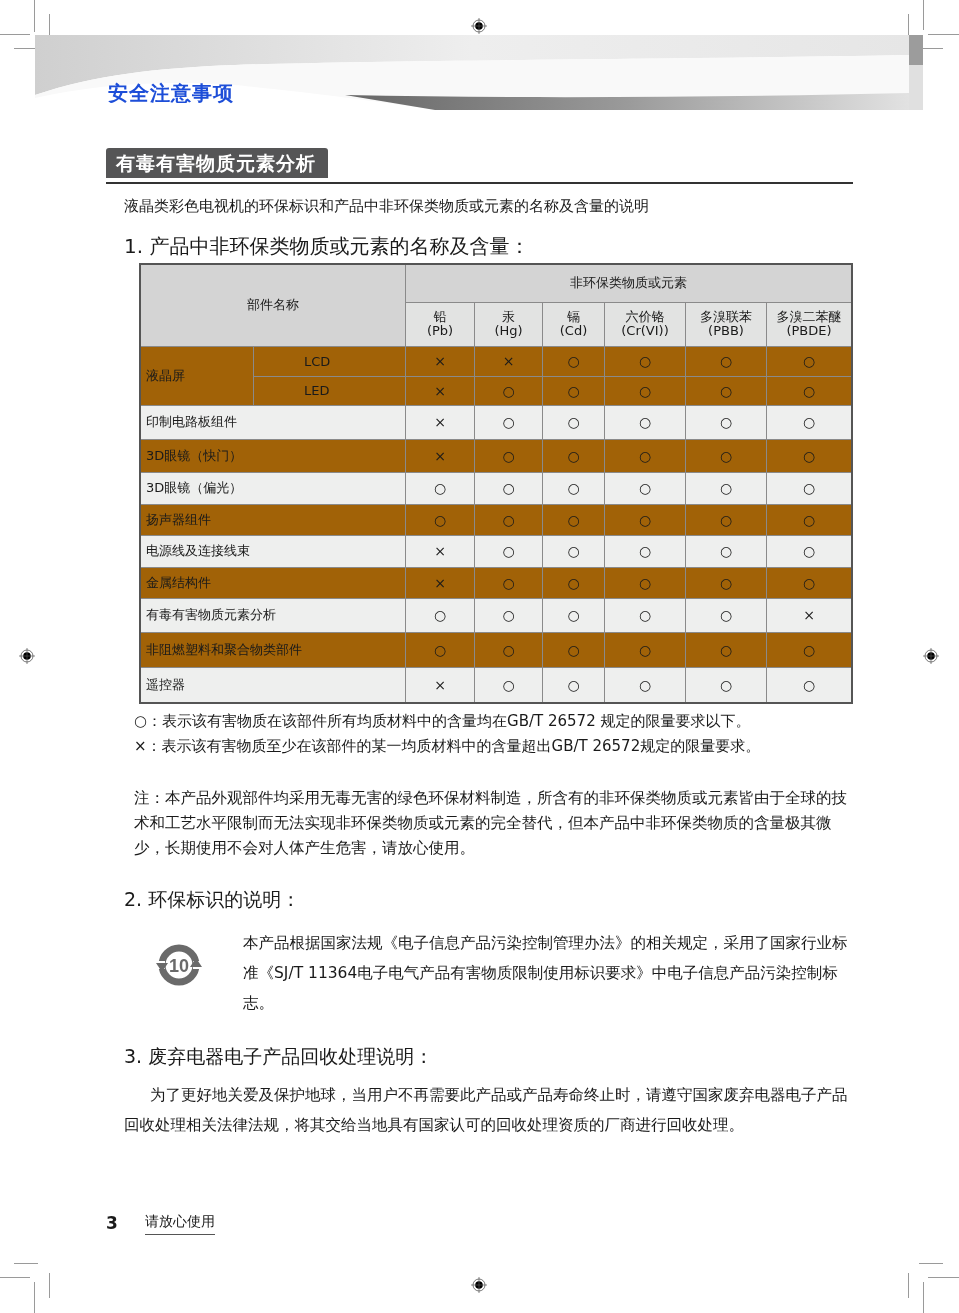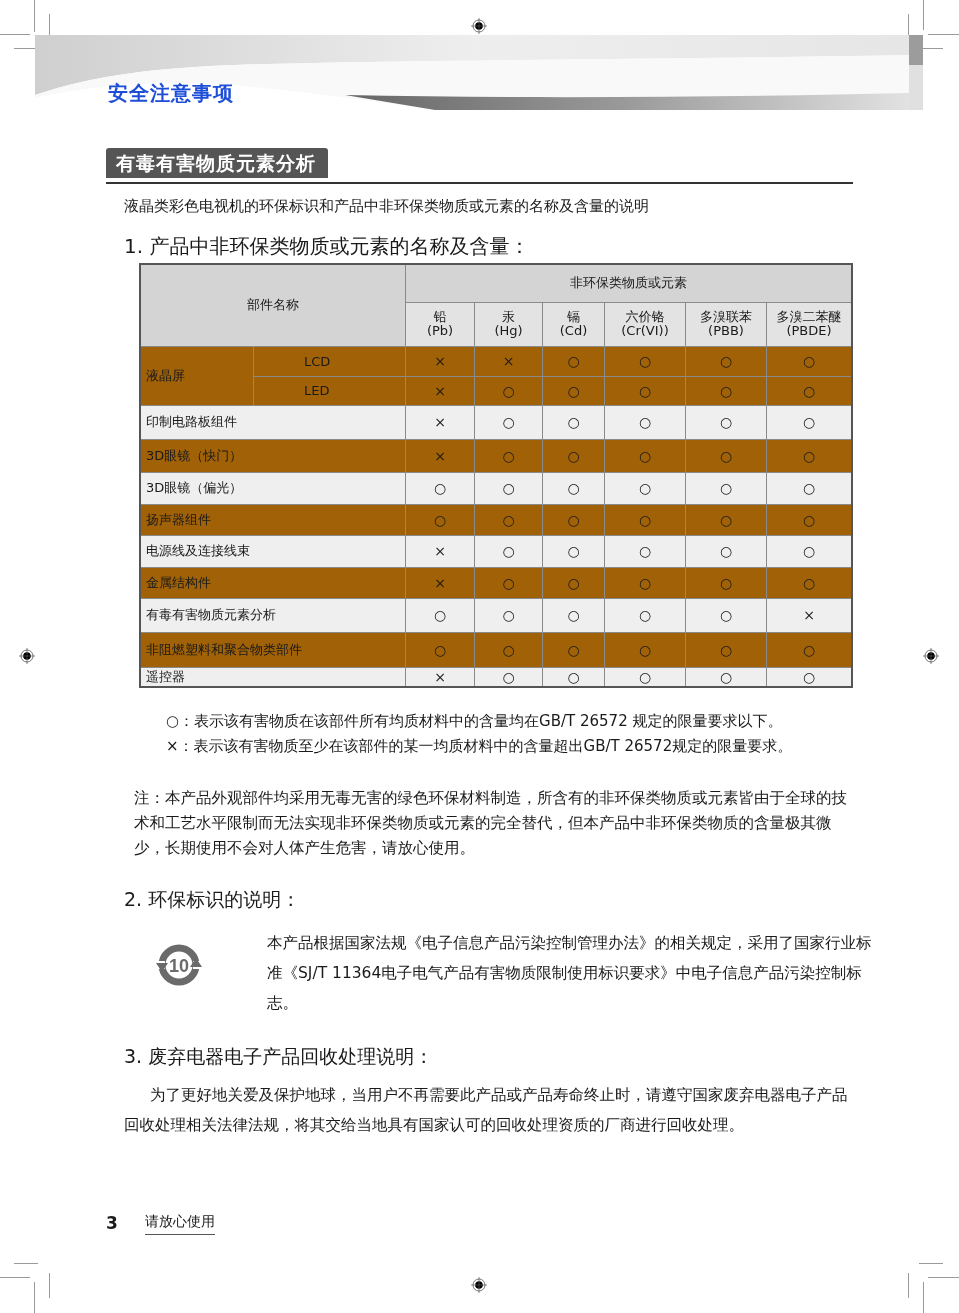--- a/index.html
+++ b/index.html
@@ -30,25 +30,25 @@
     position:absolute; left:139px; top:263px; width:714px; border-collapse:collapse;
     font-size:13px; border:2px solid #555;
   }
   table.sub td, table.sub th { border:1px solid #8a8a8a; padding:0; font-weight:normal; }
   table.sub th { background:#d4d4d4;margin-top:48px; }
   table.sub th.sub-hd { background:#e2e3e2; line-height:14px; }
   table.sub td.mark { text-align:center; font-size:14px; }
   table.sub td.name { padding-left:5px; }
   table.sub tr.shade td { background:#eeefee; }
   table.sub tr.white td { background:#a16207; }
-  .legend { position:absolute; left:134px; font-size:15px;margin-left:32px; }
+  .legend { position:absolute; left:134px; font-size:15px; }
   .note { position:absolute; left:134px; top:786px; width:720px; font-size:15.5px; line-height:25px; }
   .h2 { position:absolute; left:124px; top:887px; font-size:19px; }
   .logo { position:absolute; left:155px; top:941px; width:48px; height:48px; }
-  .p2 { position:absolute; left:243px; top:928px; width:612px; font-size:15.5px; line-height:30px;margin-left:24px; }
+  .p2 { position:absolute; left:243px; top:928px; width:612px; font-size:15.5px; line-height:30px; }
   .h3 { position:absolute; left:124px; top:1044px; font-size:19px; }
   .p3 { position:absolute; left:124px; top:1080px; width:730px; font-size:15.5px; line-height:30px; text-indent:26px; }
   .page-num { position:absolute; left:106px; top:1213px; font-size:17px; font-weight:bold; }
   .footer-brand { position:absolute; left:145px; top:1213px; font-size:14px; padding-bottom:3px; border-bottom:1.5px solid #555; }
 </style>
 </head>
 <body>
 
 <div class="crop" style="left:34px;top:0;width:1px;height:32px;"></div>
 <div class="crop" style="left:49px;top:14px;width:1px;height:24px;"></div>
@@ -238,21 +238,21 @@
       </tr>
       <tr class="white" style="height: 35px;">
         <td colspan="2" class="name">非阻燃塑料和聚合物类部件</td>
         <td class="mark">○</td>
         <td class="mark">○</td>
         <td class="mark">○</td>
         <td class="mark">○</td>
         <td class="mark">○</td>
         <td class="mark">○</td>
       </tr>
-      <tr class="shade" style="height: 20px;">
+      <tr class="shade" style="height: 36px;">
         <td colspan="2" class="name">遥控器</td>
         <td class="mark">×</td>
         <td class="mark">○</td>
         <td class="mark">○</td>
         <td class="mark">○</td>
         <td class="mark">○</td>
         <td class="mark">○</td>
       </tr>
     </tbody>
 </table>

